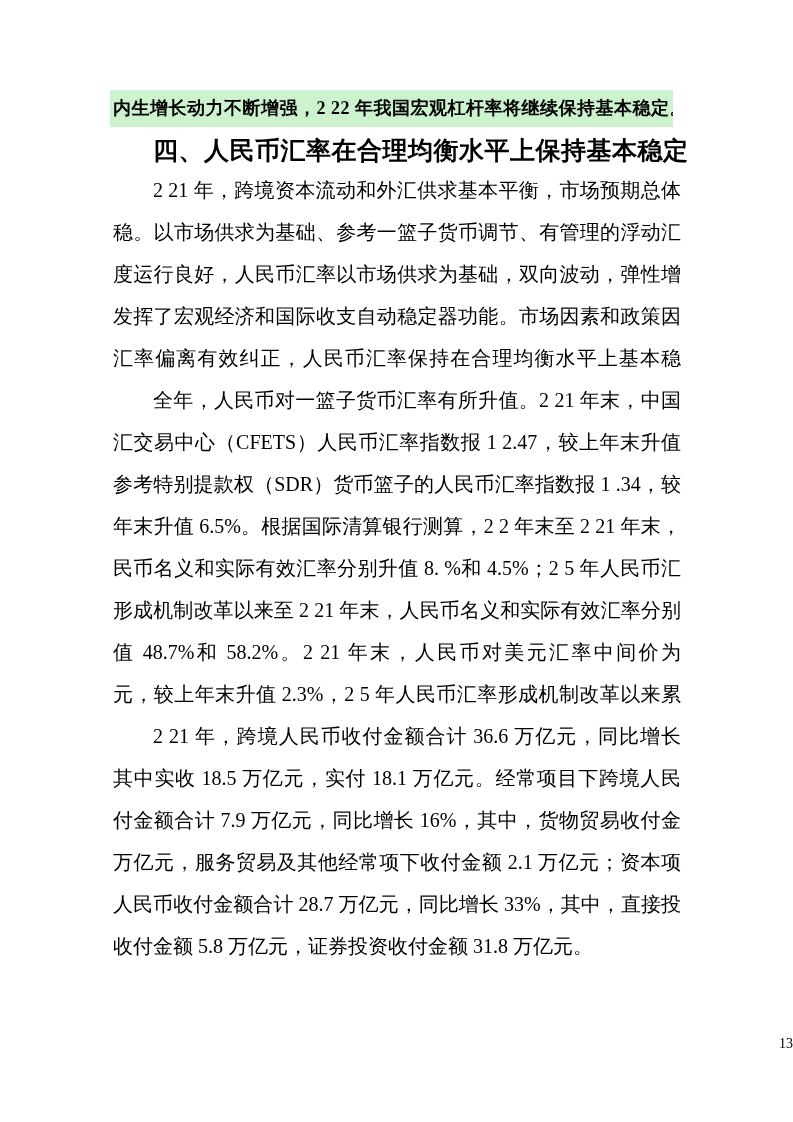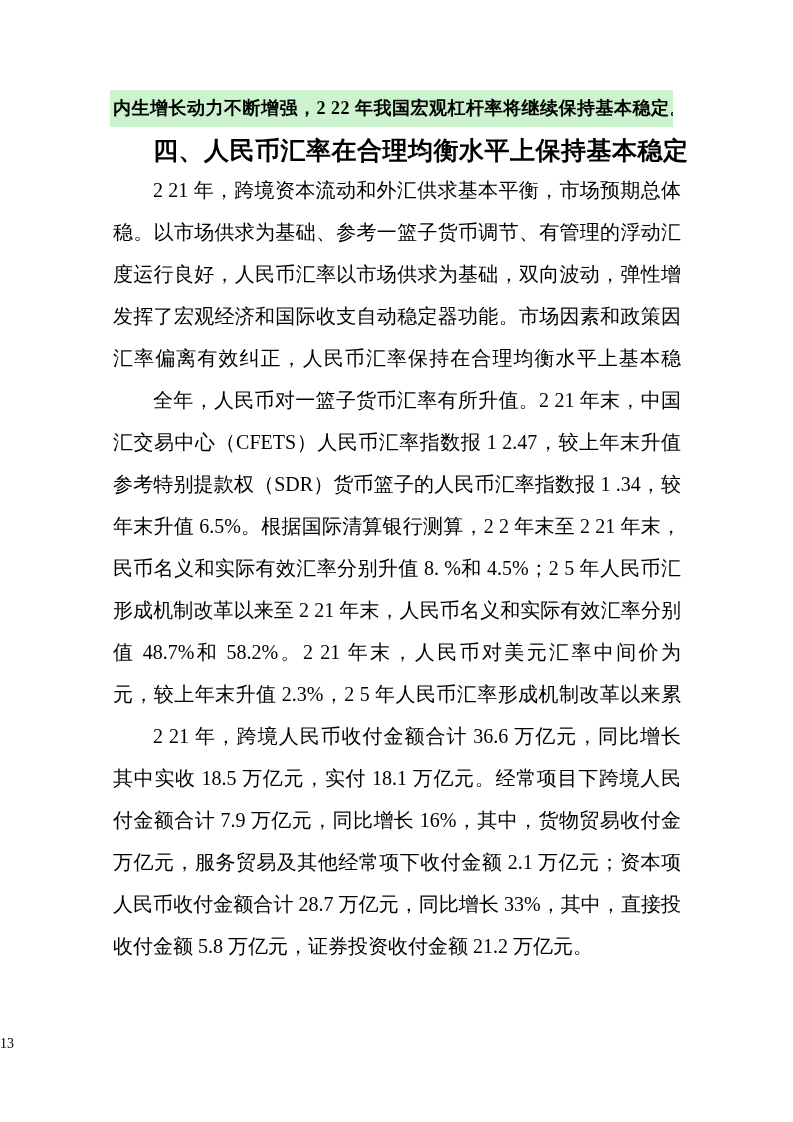--- a/index.html
+++ b/index.html
@@ -54,21 +54,21 @@
     text-align-last: justify;
     overflow: hidden;
   }
   .line.first { text-indent: 2em; }
   .line.last  { text-align-last: left; }
   .page-number {
     position: absolute;
     left: 0;
     top: 1036px;
     width: 100%;
-    text-align: left;
+    text-align: right;
     font-size: 14px;
   }
 </style>
 </head>
 <body>
 
 <div class="page">
 
   <div class="highlight-line" style="background: rgb(204, 243, 205);">内生增长动力不断增强，2 22 年我国宏观杠杆率将继续保持基本稳定。</div>
 
@@ -86,18 +86,18 @@
       <div class="line">年末升值 6.5%。根据国际清算银行测算，2 2  年末至 2 21 年末，人</div>
       <div class="line">民币名义和实际有效汇率分别升值 8. %和 4.5%；2  5 年人民币汇率</div>
       <div class="line">形成机制改革以来至 2 21 年末，人民币名义和实际有效汇率分别升</div>
       <div class="line">值 48.7%和 58.2%。2 21 年末，人民币对美元汇率中间价为 6.3757</div>
       <div class="line">元，较上年末升值 2.3%，2  5 年人民币汇率形成机制改革以来累计</div>
       <div class="line first">2 21 年，跨境人民币收付金额合计 36.6 万亿元，同比增长 29%，</div>
       <div class="line">其中实收 18.5 万亿元，实付 18.1 万亿元。经常项目下跨境人民币收</div>
       <div class="line">付金额合计 7.9 万亿元，同比增长 16%，其中，货物贸易收付金额 5.8</div>
       <div class="line">万亿元，服务贸易及其他经常项下收付金额 2.1 万亿元；资本项目下</div>
       <div class="line">人民币收付金额合计 28.7 万亿元，同比增长 33%，其中，直接投资</div>
-      <div class="line last">收付金额 5.8 万亿元，证券投资收付金额 21.2 万亿元。</div>
+      <div class="line last">收付金额 5.8 万亿元，证券投资收付金额 31.8 万亿元。</div>
     </div>
 
   <div class="page-number">13</div>
 
 </div>
 
 </body></html>

